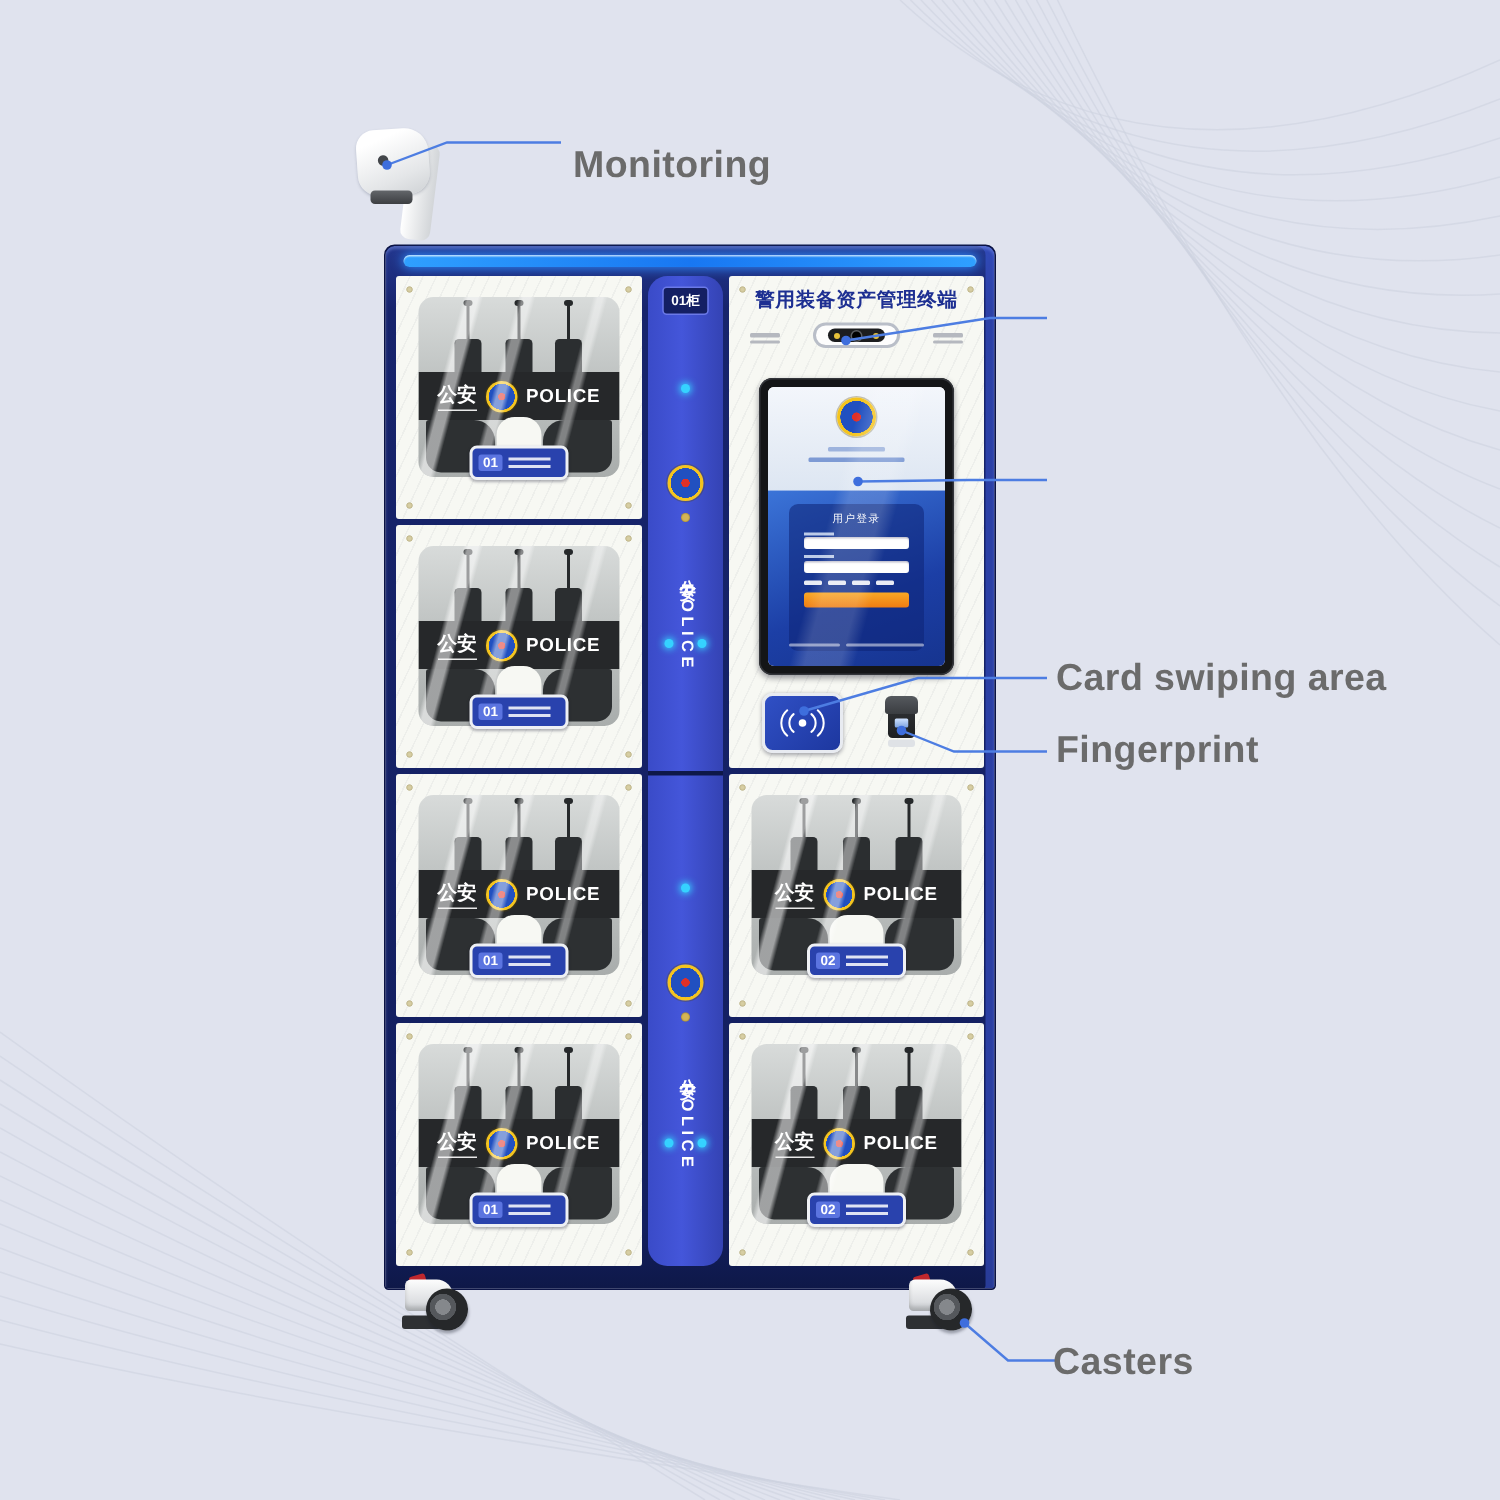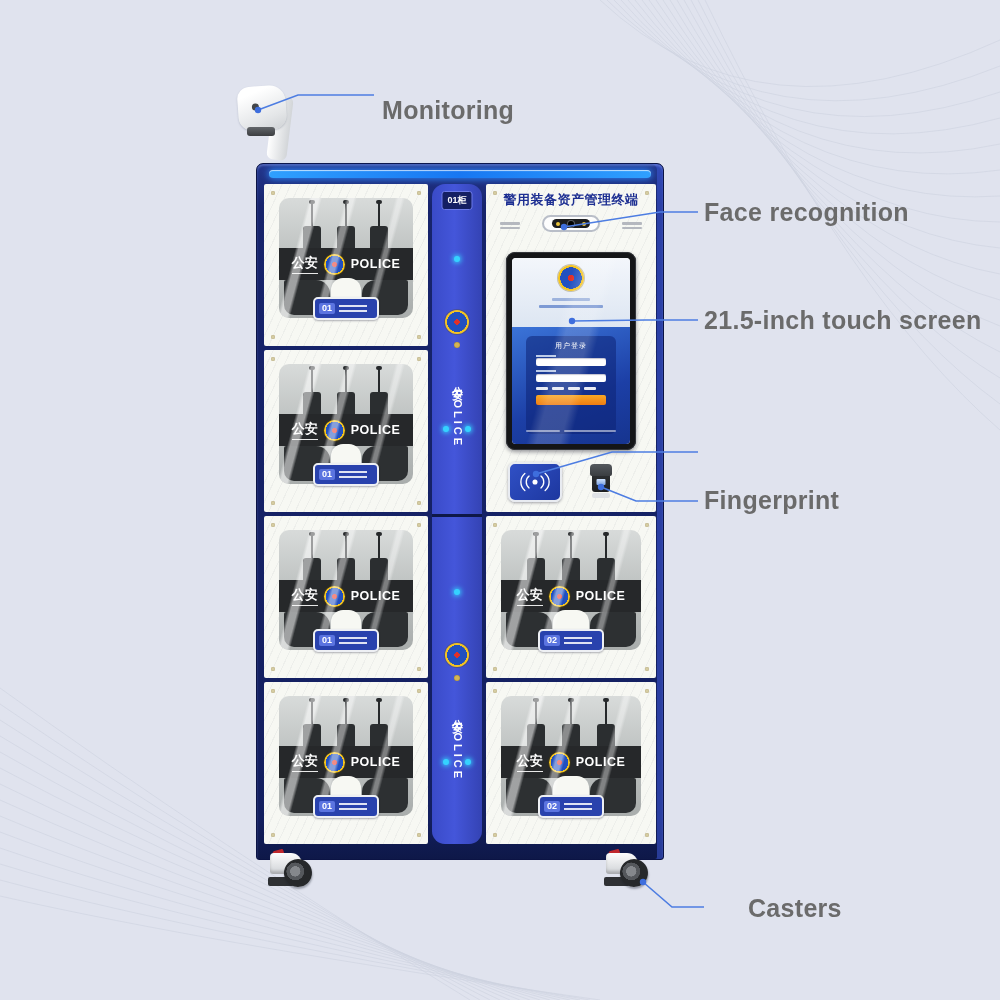--- a/index.html
+++ b/index.html
@@ -493,18 +493,17 @@
     <path d="M643,882 L672,907 L704,907"></path>
     <circle cx="258" cy="110" r="3.2"></circle>
     <circle cx="564" cy="227" r="3.2"></circle>
     <circle cx="572" cy="321" r="3.2"></circle>
     <circle cx="536" cy="474" r="3.2"></circle>
     <circle cx="601" cy="487" r="3.2"></circle>
     <circle cx="643" cy="882" r="3.2"></circle>
   </svg>
 
   <div class="ann" style="left:382px;top:96px">Monitoring</div>
-  <div class="ann" style="left:704px;top:198px">Face recognition</div>
-  <div class="ann" style="left:704px;top:306px">21.5-inch touch screen</div>
+  <div class="ann" style="left:704px;top:438px">Card swiping area</div>
   <div class="ann" style="left:704px;top:486px">Fingerprint</div>
-  <div class="ann" style="left:748px;top:894px">Casters</div>
+  <div class="ann" style="left:702px;top:894px">Casters</div>
 
 </div>
 
 </body></html>

